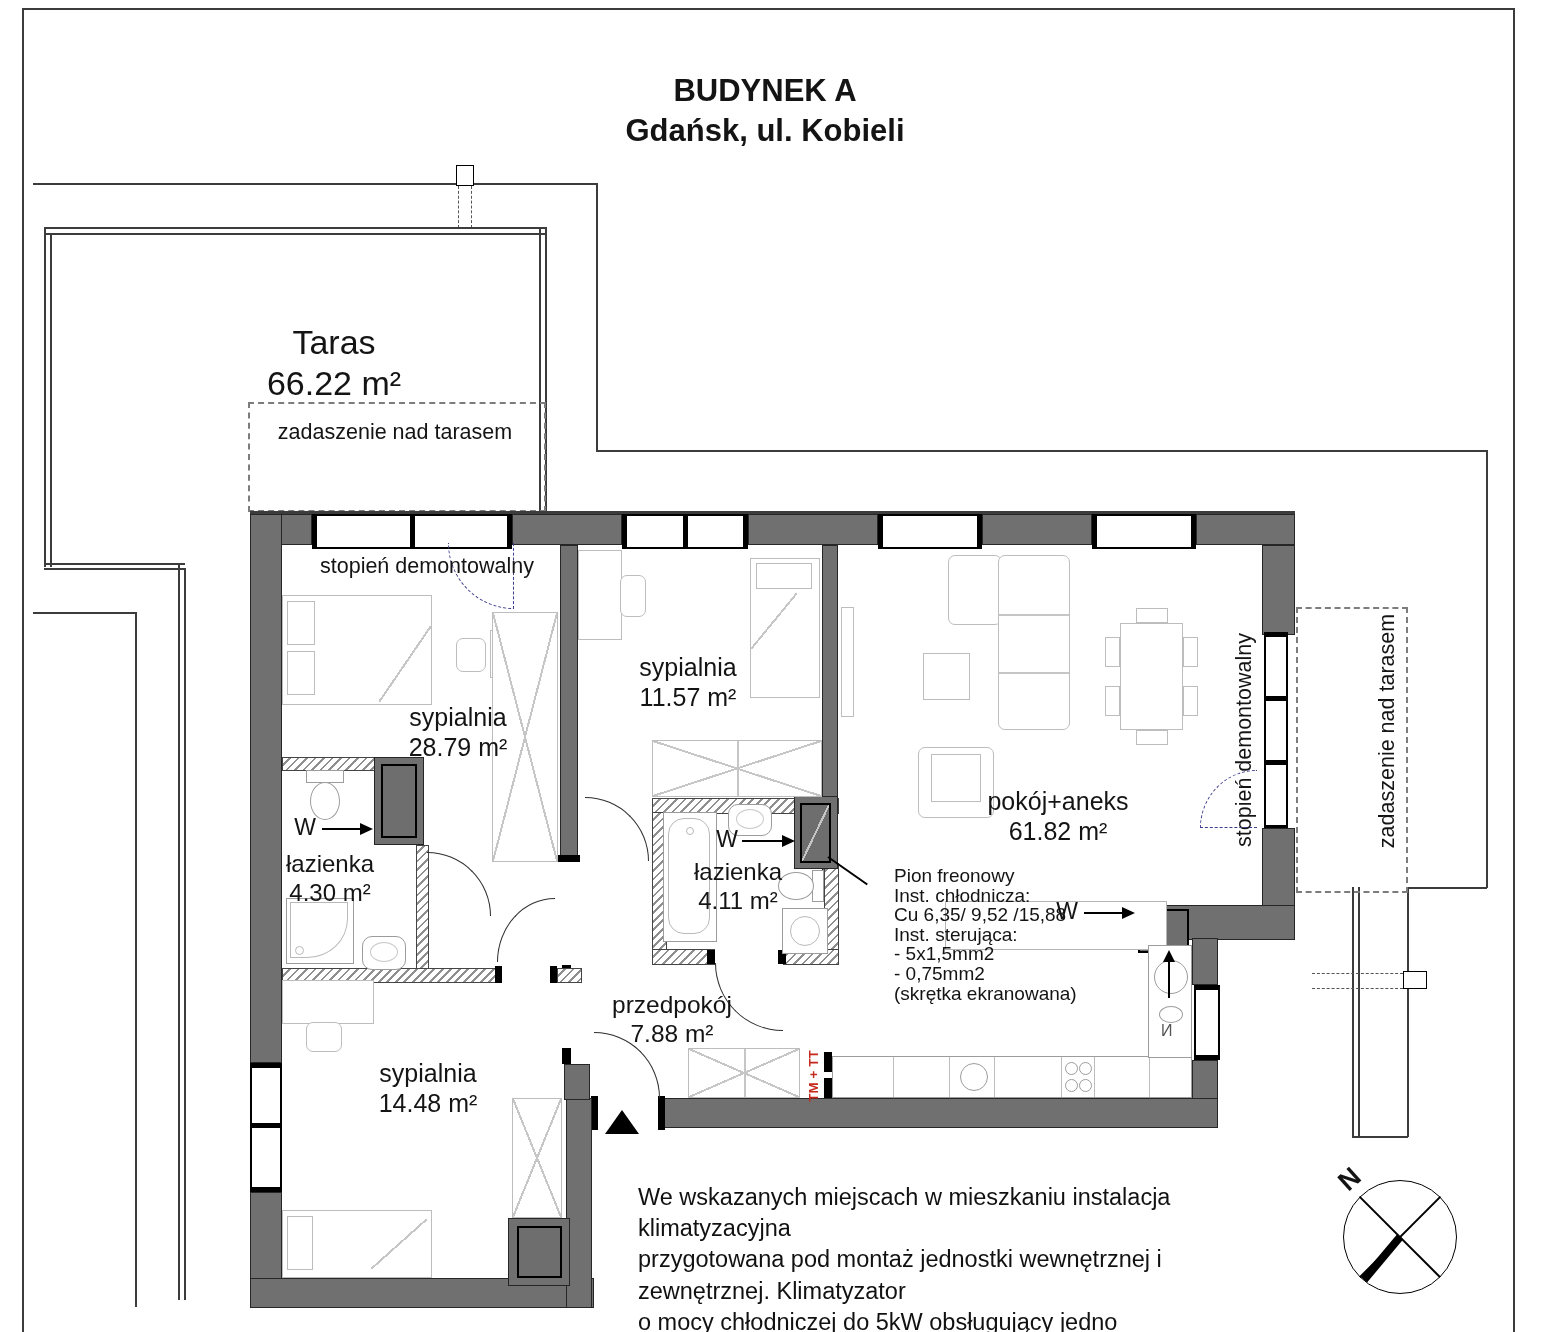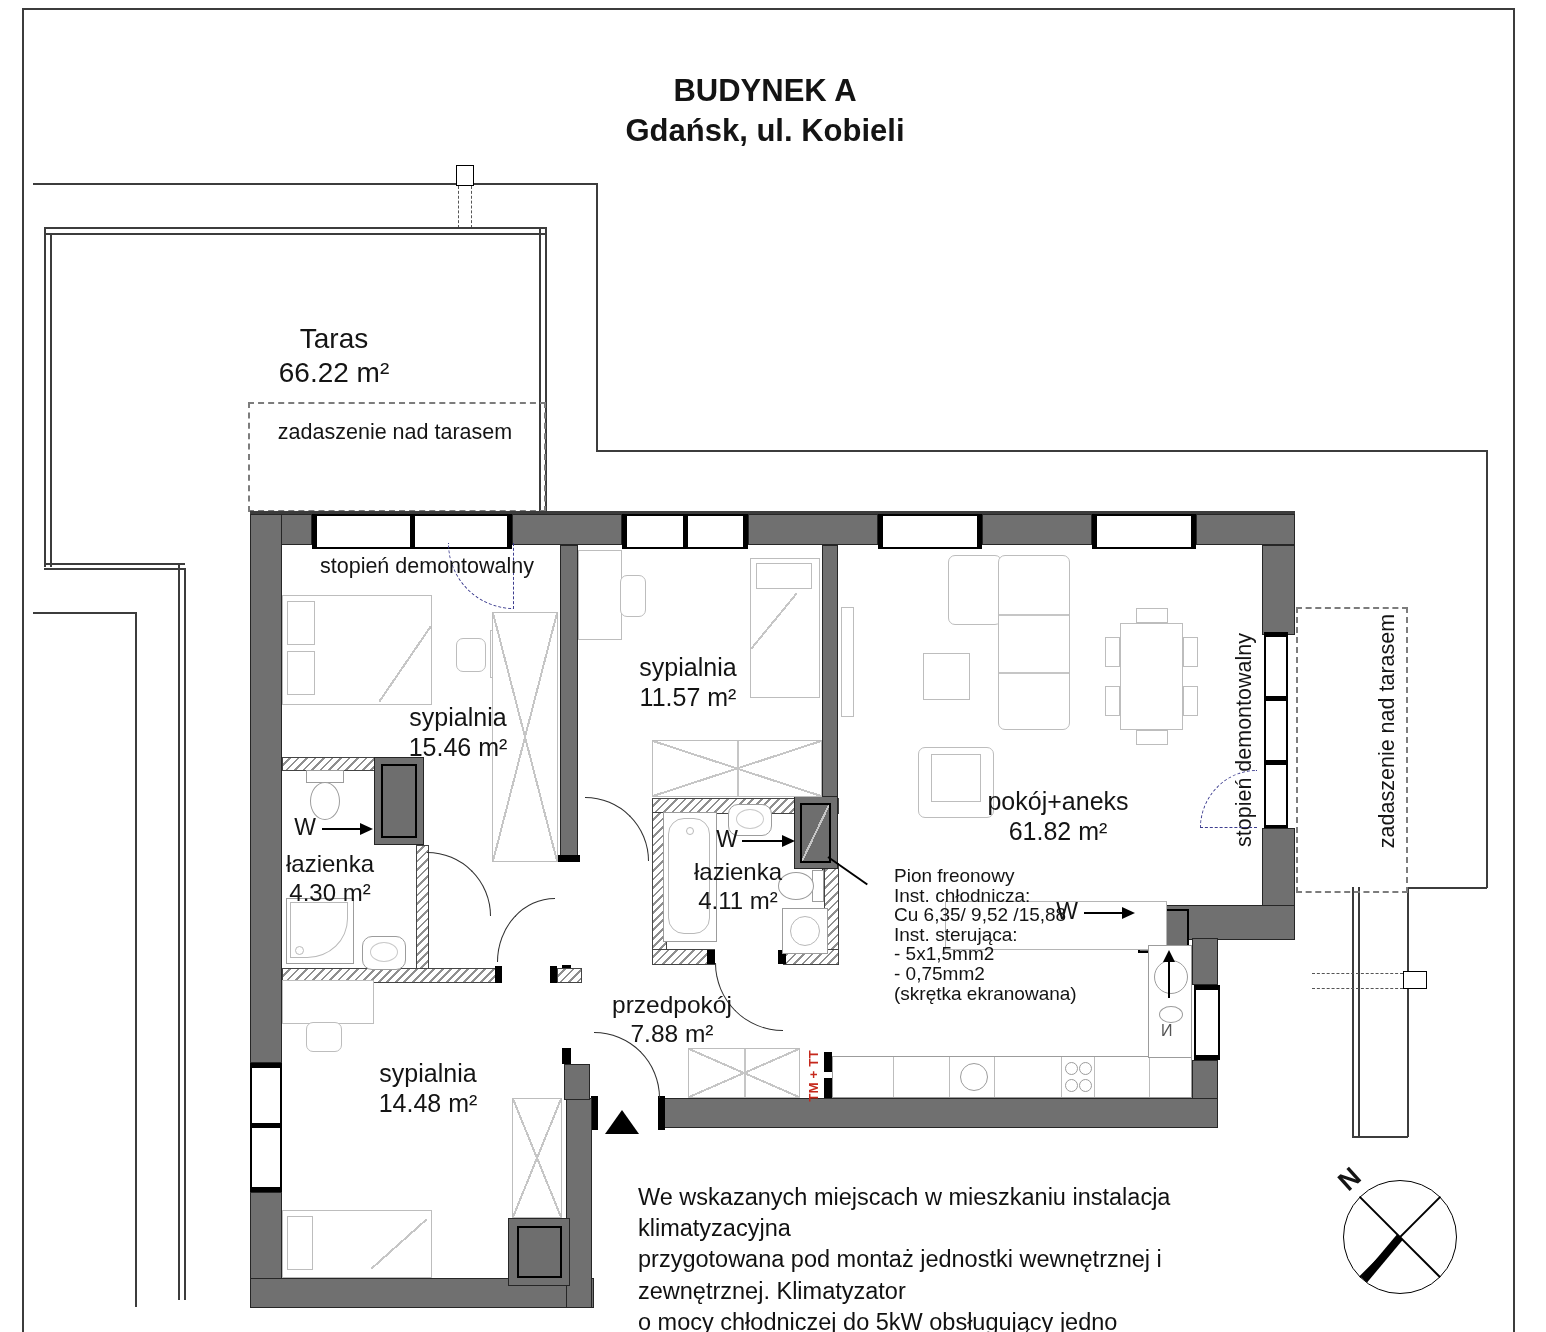--- a/index.html
+++ b/index.html
@@ -66,21 +66,21 @@
   <div class="ln" style="left:50px;top:233px;width:1.5px;height:334px"></div>
   <div class="ln" style="left:539px;top:227px;width:1.5px;height:285px"></div>
   <div class="ln" style="left:545px;top:227px;width:1.5px;height:285px"></div>
   <div class="ln" style="left:44px;top:563px;width:141px;height:1.5px"></div>
   <div class="ln" style="left:44px;top:568px;width:141px;height:1.5px"></div>
   <div class="ln" style="left:178px;top:563px;width:1.5px;height:737px"></div>
   <div class="ln" style="left:184px;top:568px;width:1.5px;height:732px"></div>
   <div class="ln" style="left:33px;top:612px;width:103px;height:1.5px"></div>
   <div class="ln" style="left:135px;top:612px;width:1.5px;height:695px"></div>
 
-  <div class="lbl" style="left:234px;top:322px;width:200px;font-size:28px">
+  <div class="lbl" style="left:234px;top:322px;width:200px;font-size:34px">
     <div>Taras</div>
     <div>66.22 m²</div>
   </div>
   <div class="dash" style="left:248px;top:402px;width:294px;height:106px"></div>
   <div class="lbl" style="left:250px;top:420px;width:290px;font-size:21.5px">zadaszenie nad tarasem</div>
 
   <div class="dash" style="left:1296px;top:607px;width:108px;height:282px"></div>
   <div class="lbl vrot" style="left:1247px;top:719px;width:280px;height:24px;font-size:21.5px">zadaszenie nad tarasem</div>
   <div class="lbl vrot" style="left:1095px;top:727px;width:300px;height:26px;font-size:21.5px">stopień demontowalny</div>
 
@@ -188,21 +188,21 @@
     <div class="furn" style="left:4px;top:5px;width:28px;height:44px"></div>
     <div class="furn" style="left:4px;top:55px;width:28px;height:44px"></div>
     <div class="d1" style="position:absolute;right:0;top:30px;width:52px;height:76px"></div>
   </div>
   <div class="furn" style="left:490px;top:630px;width:26px;height:48px"></div>
   <div class="furn rd" style="left:456px;top:638px;width:30px;height:34px"></div>
   <div class="furn xw" style="left:492px;top:612px;width:66px;height:250px"></div>
   <div class="lbl" style="left:320px;top:554px;width:230px;font-size:21.5px;text-align:left">stopień demontowalny</div>
   <div class="lbl" style="left:358px;top:702px;width:200px;font-size:25px">
     <div>sypialnia</div>
-    <div>15.46 m²</div>
+    <div>28.79 m²</div>
   </div>
 
   <div class="furn" style="left:578px;top:550px;width:44px;height:90px"></div>
   <div class="furn rd" style="left:620px;top:575px;width:26px;height:42px"></div>
   <div class="furn" style="left:750px;top:558px;width:70px;height:140px">
     <div class="furn" style="left:5px;top:4px;width:56px;height:26px"></div>
     <div class="d1" style="position:absolute;left:0;top:34px;width:46px;height:56px"></div>
   </div>
   <div class="furn xw" style="left:652px;top:740px;width:170px;height:57px">
     <div style="position:absolute;left:50%;top:0;width:1.5px;height:100%;background:#c6c6c6"></div>

